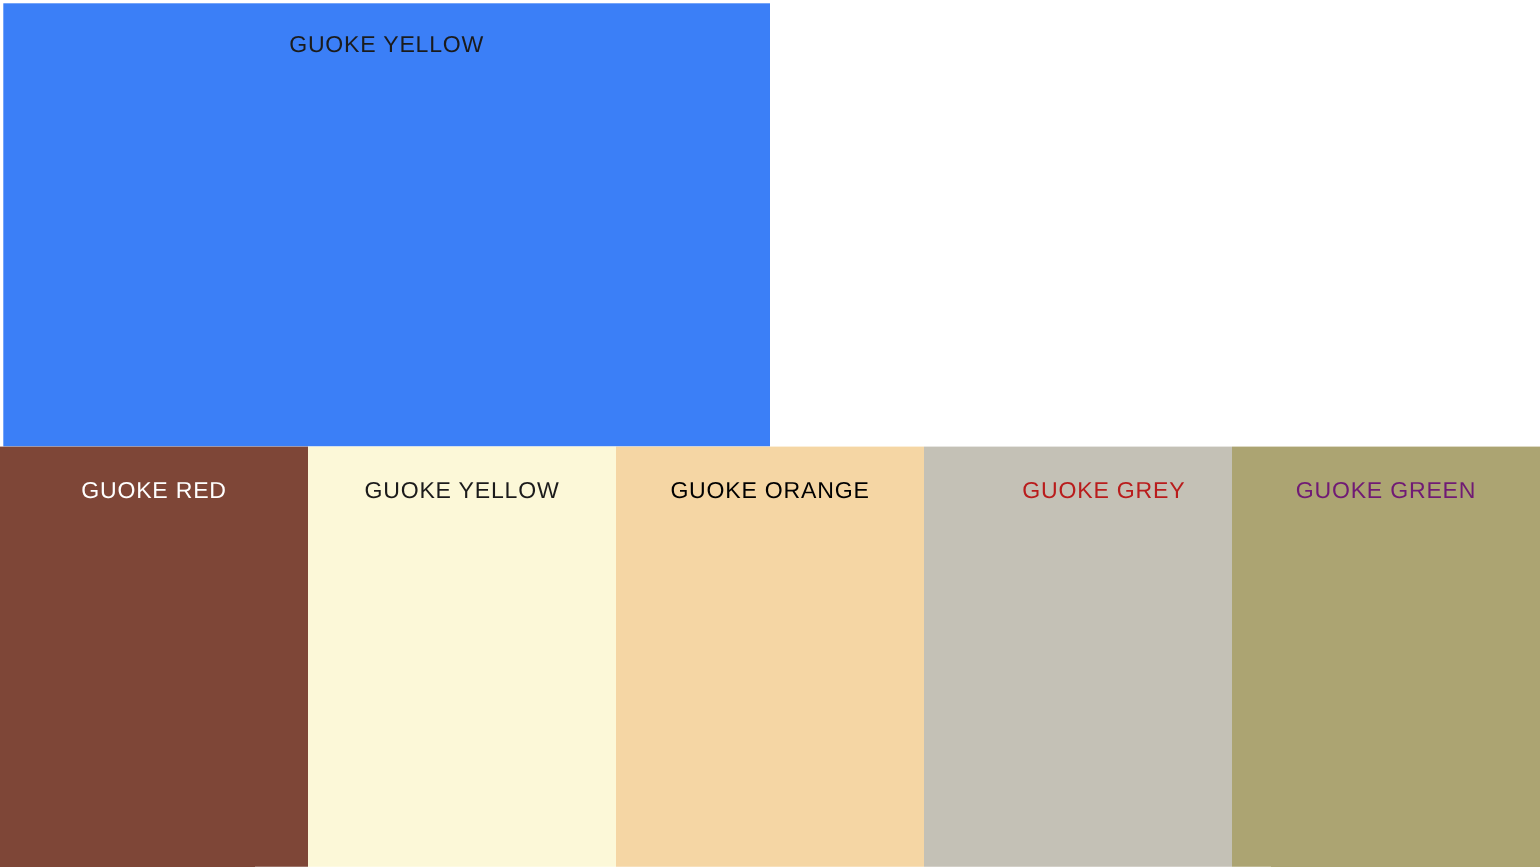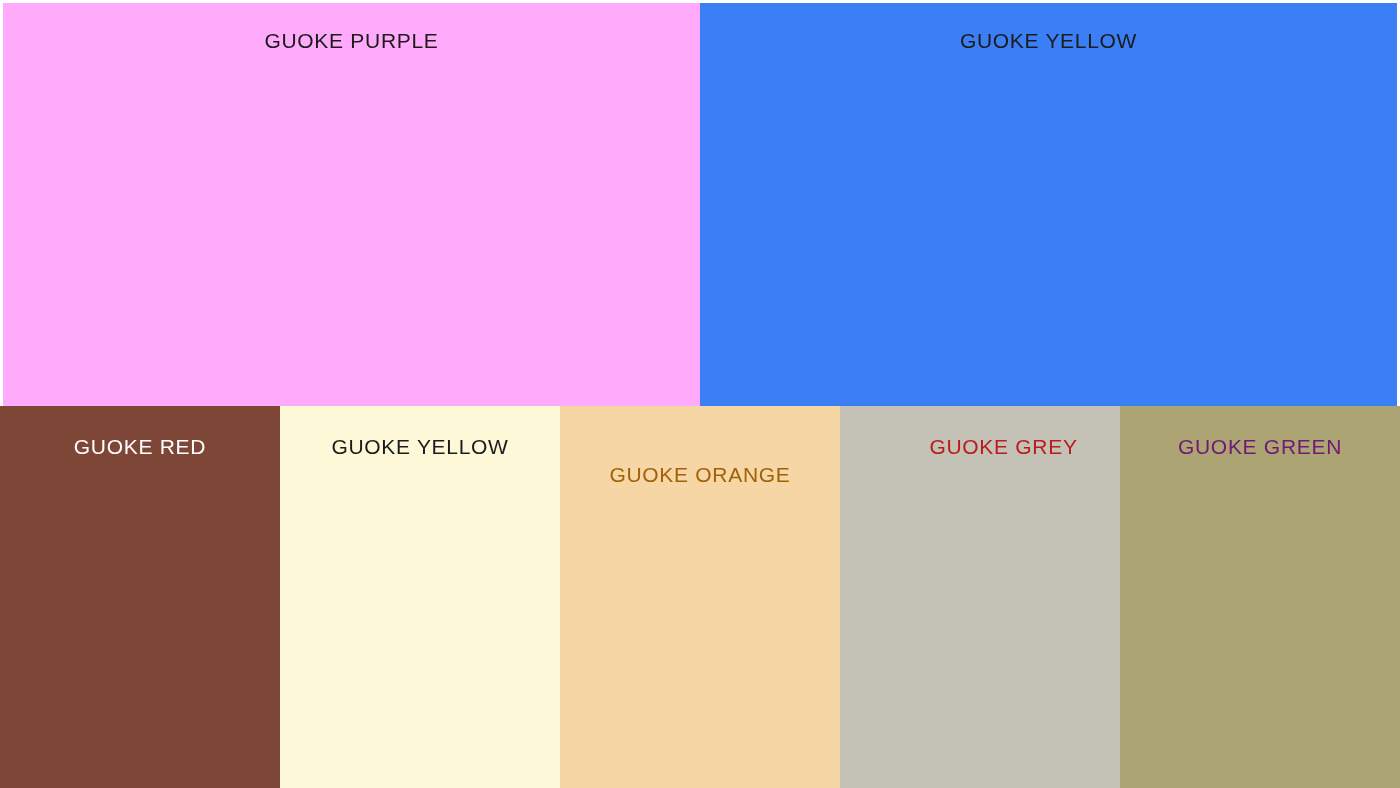--- a/index.html
+++ b/index.html
@@ -77,42 +77,39 @@
   .label-dark  { color: #1b1b1b; }
   .label-light { color: #ffffff; }
 </style>
 </head>
 <body>
 
 <div id="palette-board">
 
   <div class="swatch-row-top">
 
-    <div class="swatch" style="background-color: rgb(255, 170, 250); width: 697px; flex: 0 0 697px;">
-      <span class="swatch-label label-dark" style="color: rgb(27, 27, 27);">GUOKE PURPLE</span>
-    </div>
 
     <div class="swatch" style="background-color: rgb(59, 127, 247); width: 697px; flex: 0 0 697px;">
       <span class="swatch-label label-dark" style="color: rgb(27, 27, 27);">GUOKE YELLOW</span>
     </div>
 
   </div>
 
   <div class="swatch-row-bottom">
 
     <div class="swatch" style="background-color: rgb(126, 70, 55); width: 280px; flex: 0 0 280px;">
       <span class="swatch-label label-light" style="color: rgb(255, 255, 255);">GUOKE RED</span>
     </div>
 
     <div class="swatch" style="background-color: rgb(252, 248, 216); width: 280px; flex: 0 0 280px;">
       <span class="swatch-label label-dark" style="color: rgb(27, 27, 27);">GUOKE YELLOW</span>
     </div>
 
     <div class="swatch" style="background-color: rgb(245, 214, 164); width: 280px; flex: 0 0 280px;">
-      <span class="swatch-label label-dark" style="color: #a16207; margin-top: 28px;">GUOKE ORANGE</span>
+      <span class="swatch-label label-dark" style="color: #000000;">GUOKE ORANGE</span>
     </div>
 
     <div class="swatch" style="background-color: rgb(196, 193, 182); width: 280px; flex: 0 0 280px;">
       <span class="swatch-label label-dark" style="color: #b91c1c; padding-left: 47px;">GUOKE GREY</span>
     </div>
 
     <div class="swatch" style="background-color: rgb(172, 164, 114); width: 280px; flex: 0 0 280px;">
       <span class="swatch-label label-dark" style="color: #701a75;">GUOKE GREEN</span>
     </div>
 

